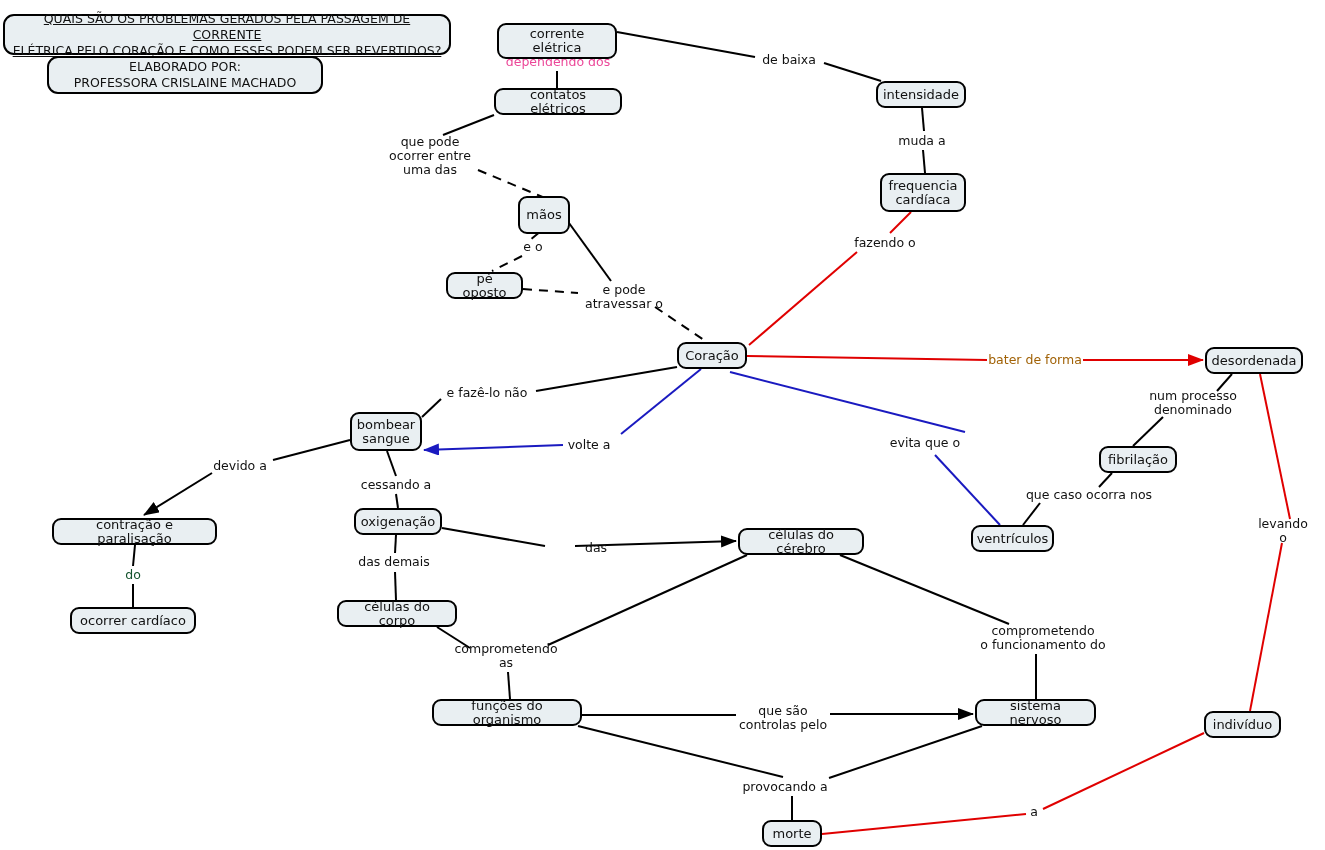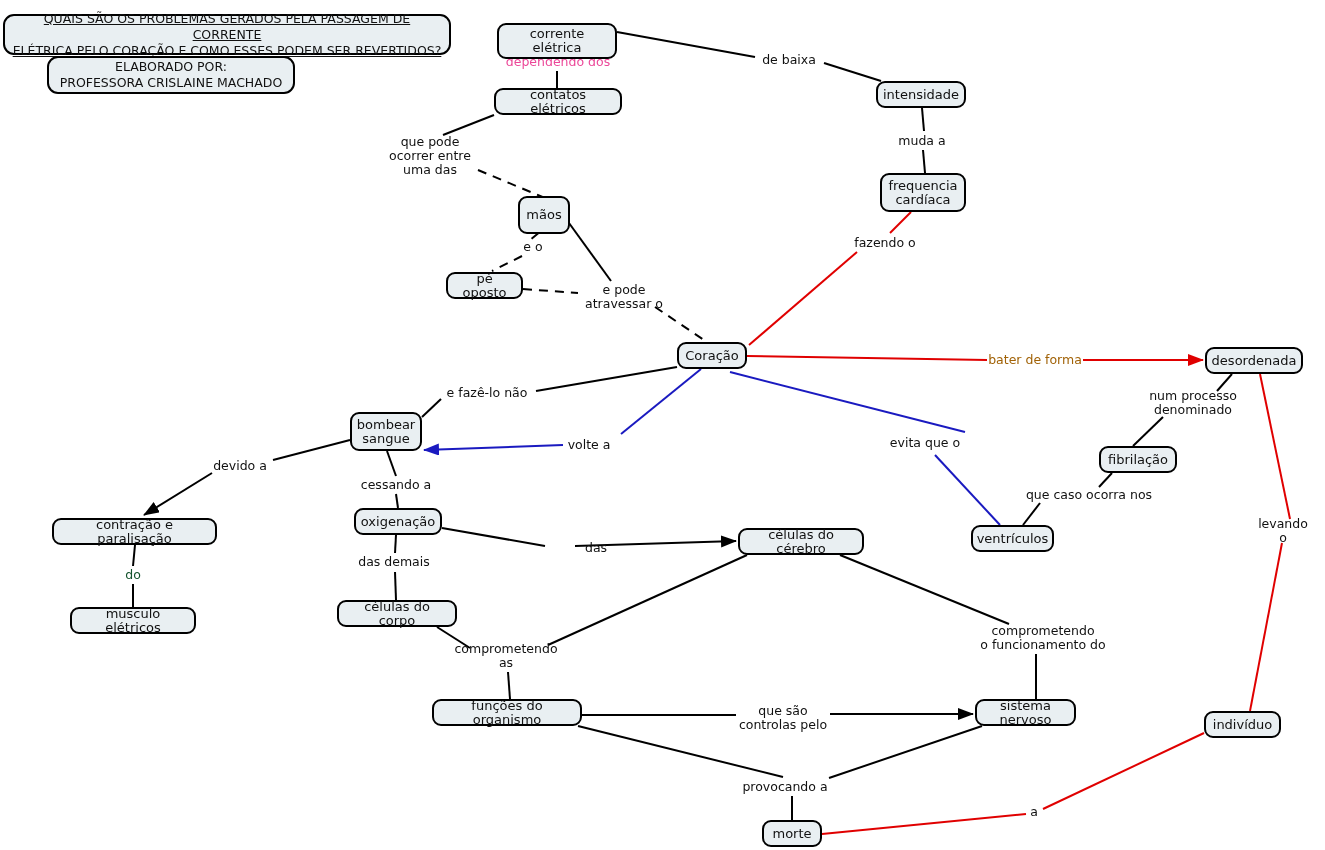--- a/index.html
+++ b/index.html
@@ -128,42 +128,42 @@
         <path d="M 982,726 L 829,778" fill="none" stroke="#000000" stroke-width="2" stroke-linecap="butt"></path>
         <path d="M 792,796 L 792,820" fill="none" stroke="#000000" stroke-width="2" stroke-linecap="butt"></path>
         <path d="M 822,834 L 1026,814" fill="none" stroke="#e00000" stroke-width="2" stroke-linecap="butt"></path>
         <path d="M 1043,809 L 1204,733" fill="none" stroke="#e00000" stroke-width="2" stroke-linecap="butt"></path>
       </g>
   </svg>
 
   <div id="node-layer">
       <div class="node header" style="left: 3px; top: 14px; width: 448px; height: 41px; text-decoration: underline;">QUAIS SÃO OS PROBLEMAS GERADOS PELA PASSAGEM DE CORRENTE
 ELÉTRICA PELO CORAÇÃO E COMO ESSES PODEM SER REVERTIDOS?</div>
-      <div class="node header" style="left: 47px; top: 56px; width: 248px; height: 38px;">ELABORADO POR:
+      <div class="node header" style="left: 47px; top: 56px; width: 276px; height: 38px;">ELABORADO POR:
 PROFESSORA CRISLAINE MACHADO</div>
       <div class="node" style="left: 497px; top: 23px; width: 120px; height: 36px;">corrente elétrica</div>
       <div class="node" style="left: 494px; top: 88px; width: 128px; height: 27px;">contatos elétricos</div>
       <div class="node" style="left: 876px; top: 81px; width: 90px; height: 27px;">intensidade</div>
       <div class="node" style="left: 880px; top: 173px; width: 86px; height: 39px;">frequencia
 cardíaca</div>
       <div class="node" style="left: 518px; top: 196px; width: 52px; height: 38px;">mãos</div>
       <div class="node" style="left: 446px; top: 272px; width: 77px; height: 27px;">pé oposto</div>
       <div class="node" style="left: 677px; top: 342px; width: 70px; height: 27px;">Coração</div>
       <div class="node" style="left: 1205px; top: 347px; width: 98px; height: 27px;">desordenada</div>
       <div class="node" style="left: 350px; top: 412px; width: 72px; height: 39px;">bombear
 sangue</div>
       <div class="node" style="left: 1099px; top: 446px; width: 78px; height: 27px;">fibrilação</div>
       <div class="node" style="left: 354px; top: 508px; width: 88px; height: 27px;">oxigenação</div>
       <div class="node" style="left: 52px; top: 518px; width: 165px; height: 27px;">contração e paralisação</div>
       <div class="node" style="left: 738px; top: 528px; width: 126px; height: 27px;">células do cérebro</div>
       <div class="node" style="left: 971px; top: 525px; width: 83px; height: 27px;">ventrículos</div>
-      <div class="node" style="left: 70px; top: 607px; width: 126px; height: 27px;">musculo elétricos</div>
+      <div class="node" style="left: 70px; top: 607px; width: 126px; height: 27px;">ocorrer cardíaco</div>
       <div class="node" style="left: 337px; top: 600px; width: 120px; height: 27px;">células do corpo</div>
       <div class="node" style="left: 432px; top: 699px; width: 150px; height: 27px;">funções do organismo</div>
-      <div class="node" style="left: 975px; top: 699px; width: 101px; height: 27px;">sistema nervoso</div>
+      <div class="node" style="left: 975px; top: 699px; width: 121px; height: 27px;">sistema nervoso</div>
       <div class="node" style="left: 1204px; top: 711px; width: 77px; height: 27px;">indivíduo</div>
       <div class="node" style="left: 762px; top: 820px; width: 60px; height: 27px;">morte</div>
     </div>
   <div id="label-layer">
       <div class="link-label" style="left: 558px; top: 62px; color: #ec4899;">dependendo dos</div>
       <div class="link-label" style="left: 789px; top: 60px; color: rgb(17, 17, 17);">de baixa</div>
       <div class="link-label" style="left: 922px; top: 141px; color: rgb(17, 17, 17);">muda a</div>
       <div class="link-label" style="left: 430px; top: 156px; color: rgb(17, 17, 17);">que pode
 ocorrer entre
 uma das</div>

